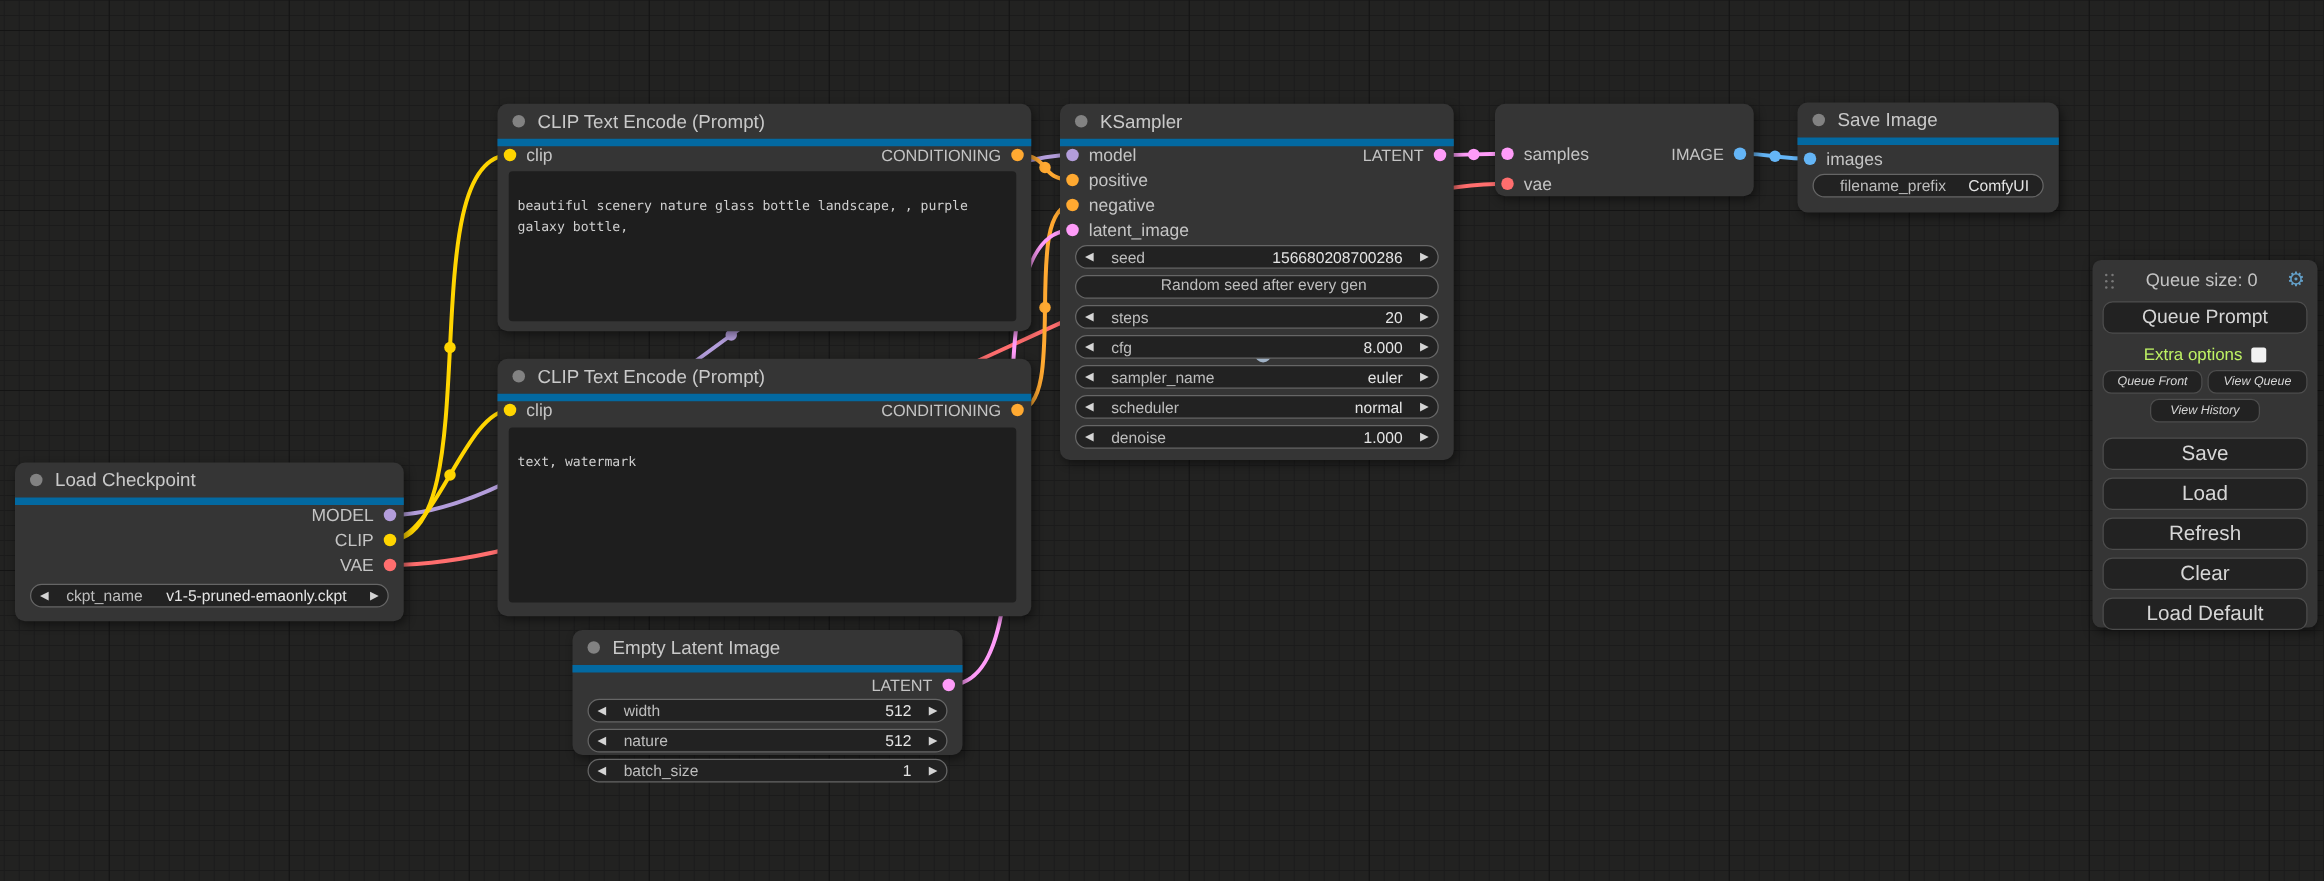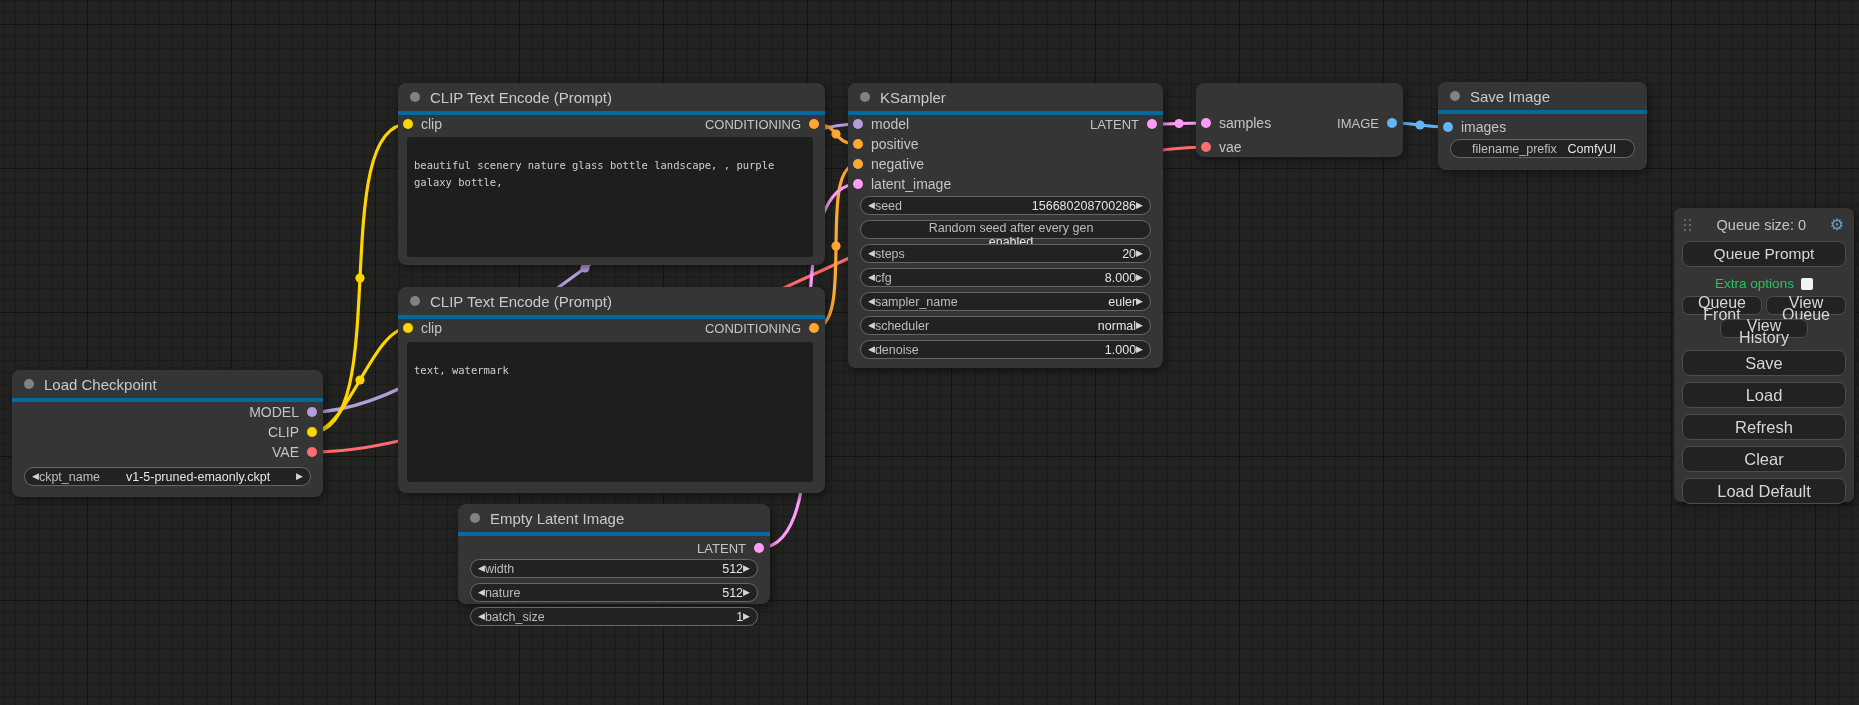--- a/index.html
+++ b/index.html
@@ -15,38 +15,38 @@
     background-position:0 24px,87px 0,3px 0px,3px 0px;
     font-family:"Liberation Sans",sans-serif;
   }
   #wires{position:absolute;left:0;top:0;z-index:1;}
   .node{
     position:absolute;z-index:2;background:#353535;border-radius:8px;
     box-shadow:2px 3px 8px rgba(0,0,0,.45);color:#c8c8c8;
   }
   .ntitle{
     height:28px;display:flex;align-items:center;gap:10px;padding:0 12px;
-    font-size:15px;color:#c9c9c9;border-bottom:4px solid #0369a1;
+    font-size:15px;color:#c9c9c9;border-bottom:6px solid #0369a1;
     white-space:nowrap;overflow:hidden;
   }
   .tdot{width:10px;height:10px;border-radius:50%;background:#828282;flex:0 0 auto;}
   .slot-row{position:absolute;display:flex;align-items:center;gap:8px;height:20px;font-size:14px;color:#c4c4c4;white-space:nowrap;}
   .slot-row.in{left:5px;}
   .slot-row.out{right:6px;flex-direction:row-reverse;}
   .sdot{width:10px;height:10px;border-radius:50%;background:#999;flex:0 0 auto;}
   .prompt-box{
     position:absolute;background:#1e1e1e;border-radius:3px;
     font-family:"DejaVu Sans Mono",monospace;font-size:10.5px;line-height:1.6;
     color:#cfcfcf;padding:20px 7px;white-space:pre-wrap;word-break:break-word;
     overflow:hidden;box-sizing:border-box;
   }
   .widget{
     position:absolute;left:12px;right:12px;height:19px;box-sizing:border-box;
     background:#222;border:1px solid #666;border-radius:10px;
-    display:flex;align-items:center;padding:0 7px;gap:0;
+    display:flex;align-items:center;padding:0 7px;gap:14px;
     font-size:12.5px;color:#c2c2c2;white-space:nowrap;
   }
   .warr{font-size:9px;color:#d4d4d4;flex:0 0 auto;line-height:1;}
   .wlabel{flex:0 0 auto;color:#bdbdbd;}
   .wvalue{flex:1 1 auto;text-align:right;color:#e4e4e4;}
   .wtoggle{width:13px;height:13px;border-radius:50%;background:#9fb1c5;flex:0 0 auto;margin-right:1px;}
   
   #node-load-checkpoint{left:12px;top:370px;width:311px;height:127px;}
   #node-clip-encode-1{left:398px;top:83px;width:427px;height:182px;}
   #node-clip-encode-2{left:398px;top:287px;width:427px;height:206px;}
@@ -66,24 +66,24 @@
   .drag-dots{width:9px;height:13px;position:relative;}
   .drag-dots i{position:absolute;width:2px;height:2px;border-radius:50%;background:#787878;
     box-shadow:5px 0 0 #787878,0 5px 0 #787878,5px 5px 0 #787878,0 10px 0 #787878,5px 10px 0 #787878;}
   .qbtn{
     display:block;width:100%;box-sizing:border-box;background:#222;color:#d6d6d6;
     border:1px solid #4d4d4d;border-radius:8px;font-family:"Liberation Sans",sans-serif;
     cursor:pointer;text-align:center;
   }
   .qbtn.big{height:26px;font-size:16.5px;margin-bottom:6px;}
   #queue-prompt-btn{height:26px;font-size:15.5px;margin-bottom:9px;}
-  .extra-row{display:flex;align-items:center;justify-content:center;gap:7px;font-size:13.5px;color:#22c55e;margin-bottom:5px;}
+  .extra-row{display:flex;align-items:center;justify-content:center;gap:7px;font-size:13.5px;color:#bef264;margin-bottom:5px;}
   .qcheck{width:12px;height:12px;background:#f2f2f2;border-radius:2px;display:inline-block;cursor:pointer;}
   .qsmall-row{display:flex;gap:4px;margin-bottom:4px;}
-  .qbtn.small{height:19px;font-size:16px;border-radius:7px;padding:0;line-height:12px;flex:1;}
+  .qbtn.small{height:19px;font-size:10px;border-radius:7px;padding:0;line-height:12px;flex:1;font-style:italic;}
   .qsmall-center{display:flex;justify-content:center;margin-bottom:12px;}
   .qbtn.small.history{flex:0 0 auto;width:88px;}
 </style>
 </head>
 <body>
 
 <div id="canvas">
   <svg id="wires" width="1859" height="705">
       <path d="M 312 412 C 466.325143771195 412, 703.6748562288051 124, 858 124" stroke="#B39DDB" stroke-width="3.2" fill="none" stroke-linecap="round"></path>
       <circle cx="585" cy="268" r="4.6" fill="#B39DDB"></circle>

